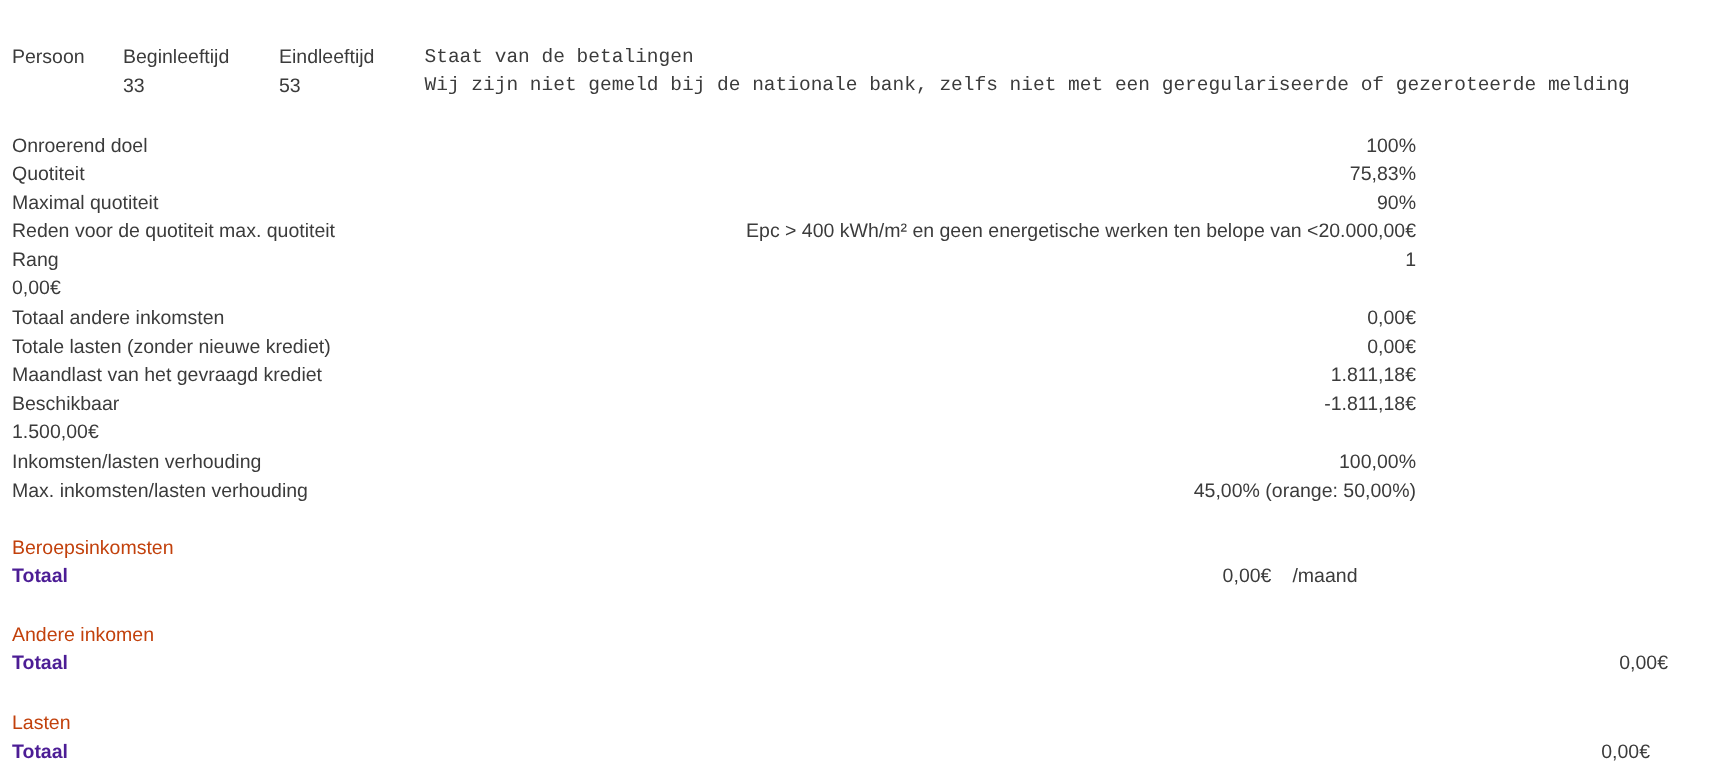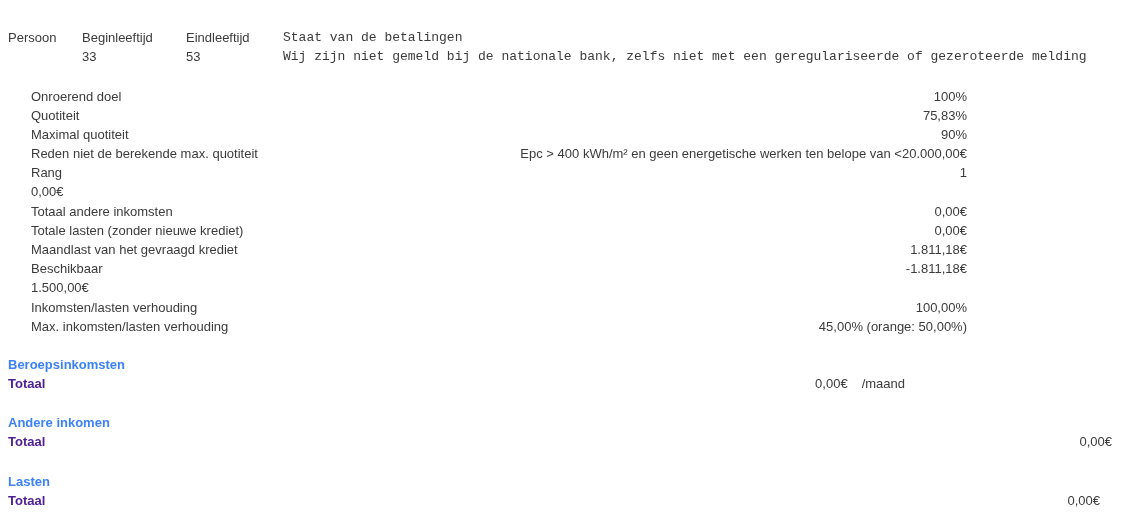--- a/index.html
+++ b/index.html
@@ -16,37 +16,37 @@
   
   .person-table { position: absolute; top: 28px; left: 0; width: 1139px; }
   .pt-row { position: relative; height: 19.2px; line-height: 19.2px; padding-left: 48px; }
   .pt-cell { position: absolute; top: 0; white-space: nowrap; }
   .col-persoon { left: 8px; }
   .col-begin   { left: 82px; }
   .col-eind    { left: 186px; }
   .col-staat   { left: 283px; font-family: Liberation Mono, monospace; }
 
   
-  .summary-list { position: absolute; top: 86.5px; left: 0; width: 953px; margin-left: 23px; }
+  .summary-list { position: absolute; top: 86.5px; left: 0; width: 953px; }
   .kv-row {
     display: flex; justify-content: space-between; align-items: baseline;
     height: 19.2px; line-height: 19.2px;
     padding-left: 8px; padding-right: 9px;
   }
   .kv-label { white-space: nowrap; }
   .kv-value { white-space: nowrap; }
 
   
   .section { position: absolute; left: 0; width: 1139px; }
   .sec-beroeps { top: 355px; }
   .sec-andere  { top: 413px; }
   .sec-lasten  { top: 472px; }
   .sec-title {
     height: 19.2px; line-height: 19.2px;
-    padding-left: 8px; font-weight: 700; color: #3b82f6;
+    padding-left: 8px; font-weight: 400; color: #c2410c;
     white-space: nowrap;
   }
   .sec-total-row { position: relative; height: 19.2px; line-height: 19.2px; }
   .sec-total-label {
     position: absolute; left: 8px; top: 0;
     font-weight: 700; color: #4c1d95; white-space: nowrap;
   }
   .sec-total-value { position: absolute; top: 0; white-space: nowrap; }
   .val-beroeps { right: 234px; }
   .val-andere  { right: 27px; }
@@ -78,21 +78,21 @@
   </div>
   <div class="kv-row">
     <span class="kv-label">Quotiteit</span>
     <span class="kv-value">75,83%</span>
   </div>
   <div class="kv-row">
     <span class="kv-label">Maximal quotiteit</span>
     <span class="kv-value">90%</span>
   </div>
   <div class="kv-row">
-    <span class="kv-label">Reden niet de berekende max. quotiteit</span>
+    <span class="kv-label">Reden voor de quotiteit max. quotiteit</span>
     <span class="kv-value">Epc &gt; 400 kWh/m² en geen energetische werken ten belope van &lt;20.000,00€</span>
   </div>
   <div class="kv-row">
     <span class="kv-label">Rang</span>
     <span class="kv-value">1</span>
   </div>
   <div class="kv-row">
     <span class="kv-value">0,00€</span>
   </div>
   <div class="kv-row">

